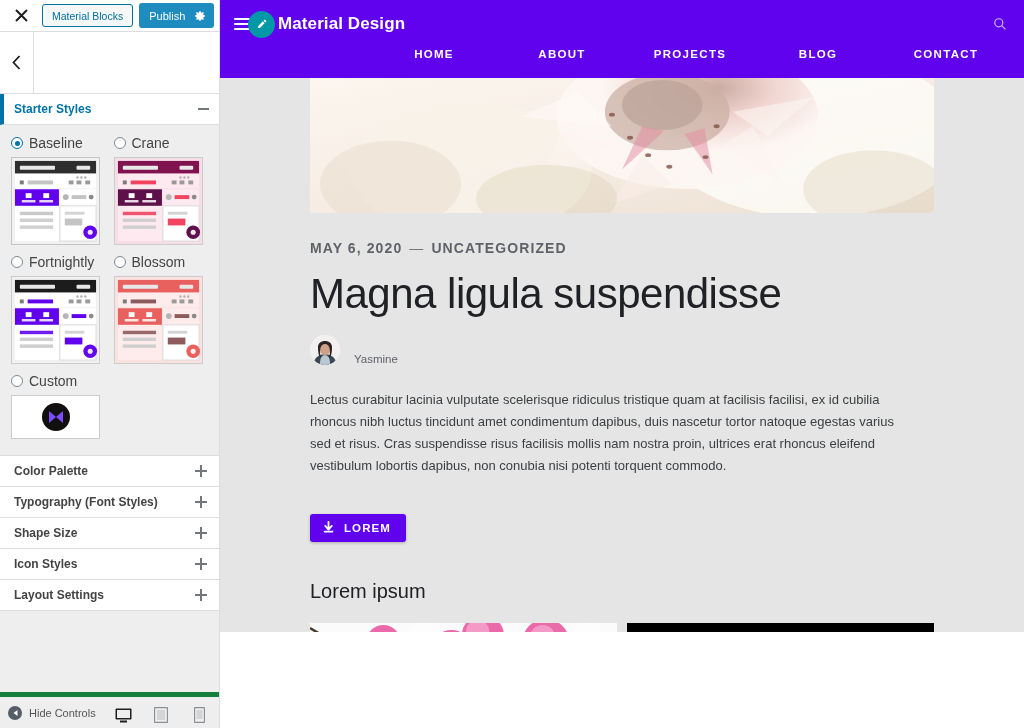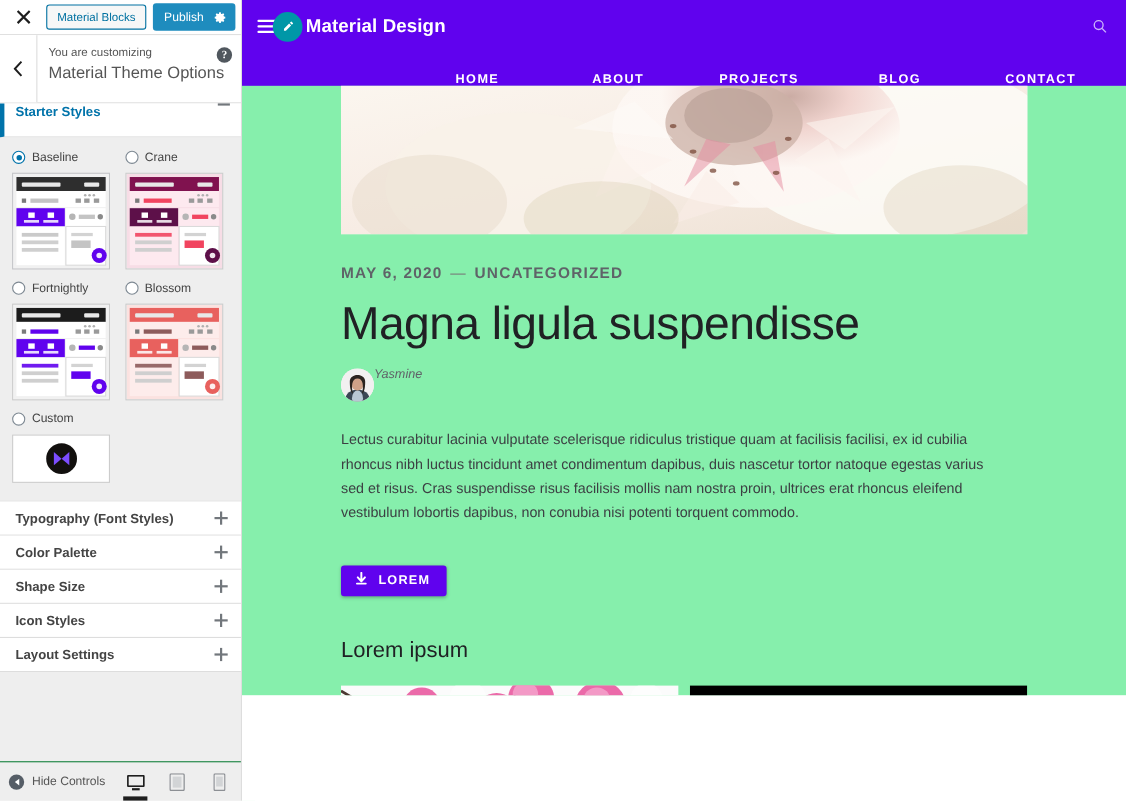--- a/index.html
+++ b/index.html
@@ -94,21 +94,21 @@
     display: flex; align-items: center; justify-content: center;
     cursor: pointer;
     font-family: "Liberation Serif", serif;
   }
 
   .section-head {
     background: #fff;
     border-bottom: 1px solid #ddd;
     border-left: 4px solid #0073aa;
     height: 31px;
-    display: flex; 
+    display: flex; align-items: center;
     padding: 0 10px 0 10px;
     cursor: pointer;
     justify-content: space-between;
   }
   .section-head .sh-title { font-size: 12px; font-weight: bold; color: #0073aa; }
   .minus {
     width: 11px; height: 2px; background: #72777c;
   }
 
   .styles-body {
@@ -130,21 +130,21 @@
     width: 12px; height: 12px; border-radius: 50%;
     border: 1px solid #7e8993; background: #fff;
     flex: 0 0 12px; position: relative;
   }
   .radio.checked { border-color: #0073aa; border-width: 1px; }
   .radio.checked::after {
     content: ''; position: absolute;
     left: 2.5px; top: 2.5px; width: 5px; height: 5px;
     border-radius: 50%; background: #0073aa;
   }
-  .style-label { font-size: 11px; color: #444; }
+  .style-label { font-size: 14px; color: #444; }
   .thumb {
     margin-top: 5px;
     width: 89px; height: 88px;
     border: 1px solid #ccc;
     background: #f1f1f1;
     overflow: hidden;
     cursor: pointer;
   }
   .thumb.selected { border-color: #c3c4c7; }
   .thumb svg { display: block; width: 100%; height: 100%; }
@@ -172,21 +172,21 @@
     content:''; position: absolute; background: #72777c;
   }
   .plus::before { left: 0; top: 5px; width: 12px; height: 2px; }
   .plus::after { top: 0; left: 5px; width: 2px; height: 12px; }
 
   .cz-filler { flex: 1; background: #eee; }
 
   .cz-footer {
     height: 36px; flex: 0 0 36px;
     background: #eee;
-    border-top: 1px solid #15803d;
+    border-top: 5px solid #15803d;
     display: flex; align-items: center;
     padding-left: 8px;
     position: relative;
   }
   .hide-controls {
     display: flex; align-items: center; gap: 7px; cursor: pointer;
   }
   .hc-circle {
     width: 14px; height: 14px; border-radius: 50%;
     background: #555d66; display:flex; align-items:center; justify-content:center;
@@ -200,21 +200,21 @@
     width: 24px; height: 34px;
     display: flex; align-items: center; justify-content: center;
     cursor: pointer; position: relative;
   }
   .dev-btn.active::after {
     content:''; position: absolute; bottom: 0; left: 1px; right: 1px;
     height: 4px; background: #1e1e1e;
   }
 
   
-  .preview { width: 804px; height: 632px; background: #86efac; position: relative; overflow: hidden; }
+  .preview { width: 804px; height: 632px; background: #e5e5e5; position: relative; overflow: hidden; }
 
   .site-header {
     background: #6002ee;
     height: 78px;
     position: relative;
   }
   .sh-top {
     display: flex; align-items: center;
     height: 48px;
     padding-left: 14px;
@@ -232,21 +232,21 @@
     color: #fff; font-size: 17px; font-weight: bold;
     margin-left: 3px; letter-spacing: 0.1px;
   }
   .search-btn {
     position: absolute; right: 12px; top: 12px;
     width: 24px; height: 24px;
     display: flex; align-items: center; justify-content: center;
     cursor: pointer;
   }
   .site-nav {
-    display: flex; align-items: flex-end;
+    display: flex; align-items: flex-start;
     height: 30px;
     padding-left: 150px;
     gap: 0;
   }
   .nav-item {
     color: #fff; font-size: 11.5px; font-weight: bold;
     letter-spacing: 1.3px;
     width: 128px; text-align: center;
     cursor: pointer;
   }
@@ -265,23 +265,22 @@
     font-size: 14px; letter-spacing: 1.1px;
     color: #5f6368; font-weight: bold;
     display: flex; align-items: center; gap: 7px;
   }
   .meta-sep { color: #777; font-weight: normal; }
   .post-title {
     font-size: 42px; font-weight: 400; color: #202124;
     margin: 14px 0 0 0; line-height: 1.12; letter-spacing: -0.5px;
   }
   .author {
-    display: flex; align-items: flex-start; 
+    display: flex; align-items: flex-end; gap: 14px;
     margin-top: 18px;
-    font-style: italic;
   }
   .avatar {
     width: 30px; height: 30px; border-radius: 50%;
     overflow: hidden; background: #f0eeee;
     position: relative;
   }
   .avatar svg { display:block; }
   .author-name { font-size: 11.5px; color: #5f6368; }
   .body-copy {
     margin-top: 24px;
@@ -337,25 +336,20 @@
             </svg>
         </span>
       </div>
     </div>
 
     <div class="cz-header">
       <div class="cz-back">
         <svg width="9" height="15" viewBox="0 0 9 15">
             <path d="M7.5 1 L1.5 7.5 L7.5 14" stroke="#1e1e1e" stroke-width="1.8" fill="none"></path>
           </svg>
-      </div>
-      <div class="cz-header-text">
-        <div class="cz-subtitle">You are customizing</div>
-        <div class="cz-title">Material Theme Options</div>
-        <div class="cz-help">?</div>
       </div>
     </div>
 
     <div class="section-head">
       <span class="sh-title">Starter Styles</span>
       <span class="minus"></span>
     </div>
 
     <div class="styles-body">
       <div class="style-grid" id="style-grid">
@@ -534,25 +528,25 @@
             <circle cx="15" cy="15" r="14" fill="#12100e"></circle>
             <path d="M8 9 L15 15 L8 21 Z" fill="#7c4dff"></path>
             <path d="M22 9 L15 15 L22 21 Z" fill="#7c4dff"></path>
           </svg>
         </div>
       </div>
     </div>
 
     <div class="accordion" id="accordion">
         <div class="acc-row">
+          <span class="acc-title">Color Palette</span>
+               <span class="plus"></span>
+        </div>
+        <div class="acc-row">
           <span class="acc-title">Typography (Font Styles)</span>
-               <span class="plus"></span>
-        </div>
-        <div class="acc-row">
-          <span class="acc-title">Color Palette</span>
                <span class="plus"></span>
         </div>
         <div class="acc-row">
           <span class="acc-title">Shape Size</span>
                <span class="plus"></span>
         </div>
         <div class="acc-row">
           <span class="acc-title">Icon Styles</span>
                <span class="plus"></span>
         </div>

